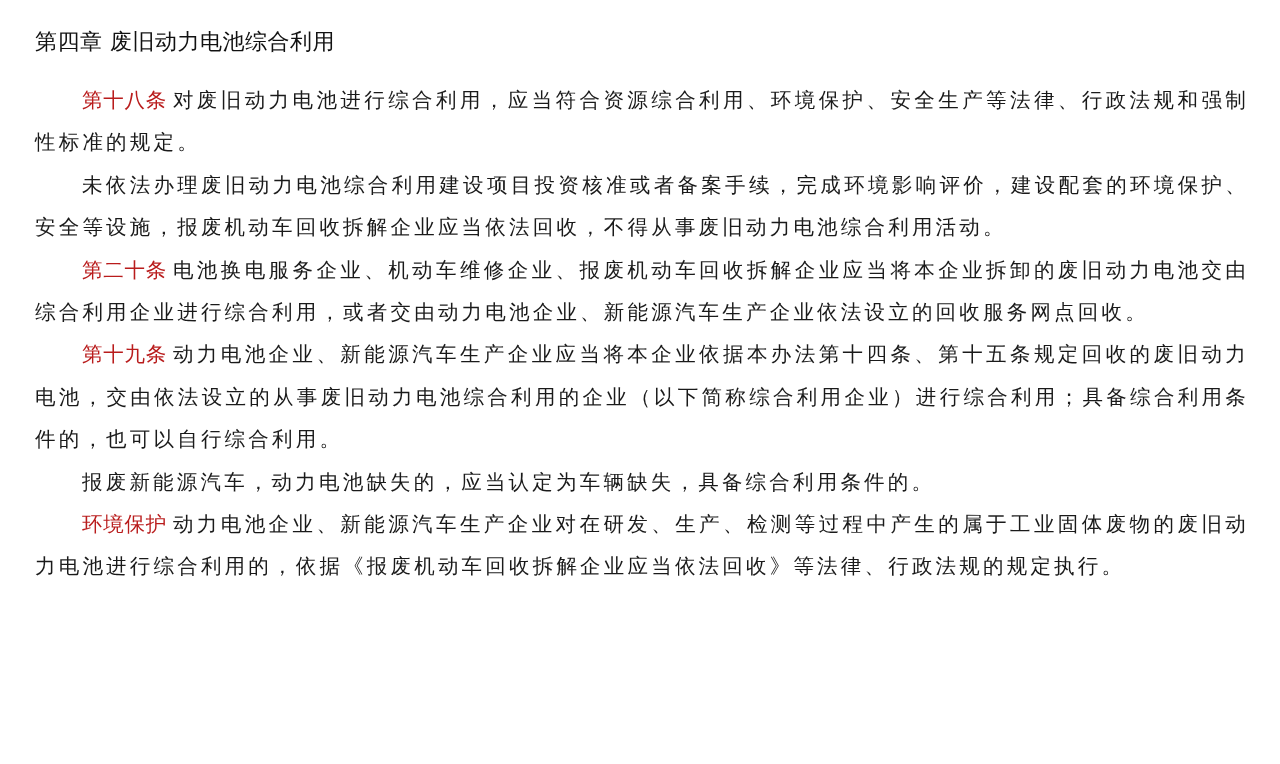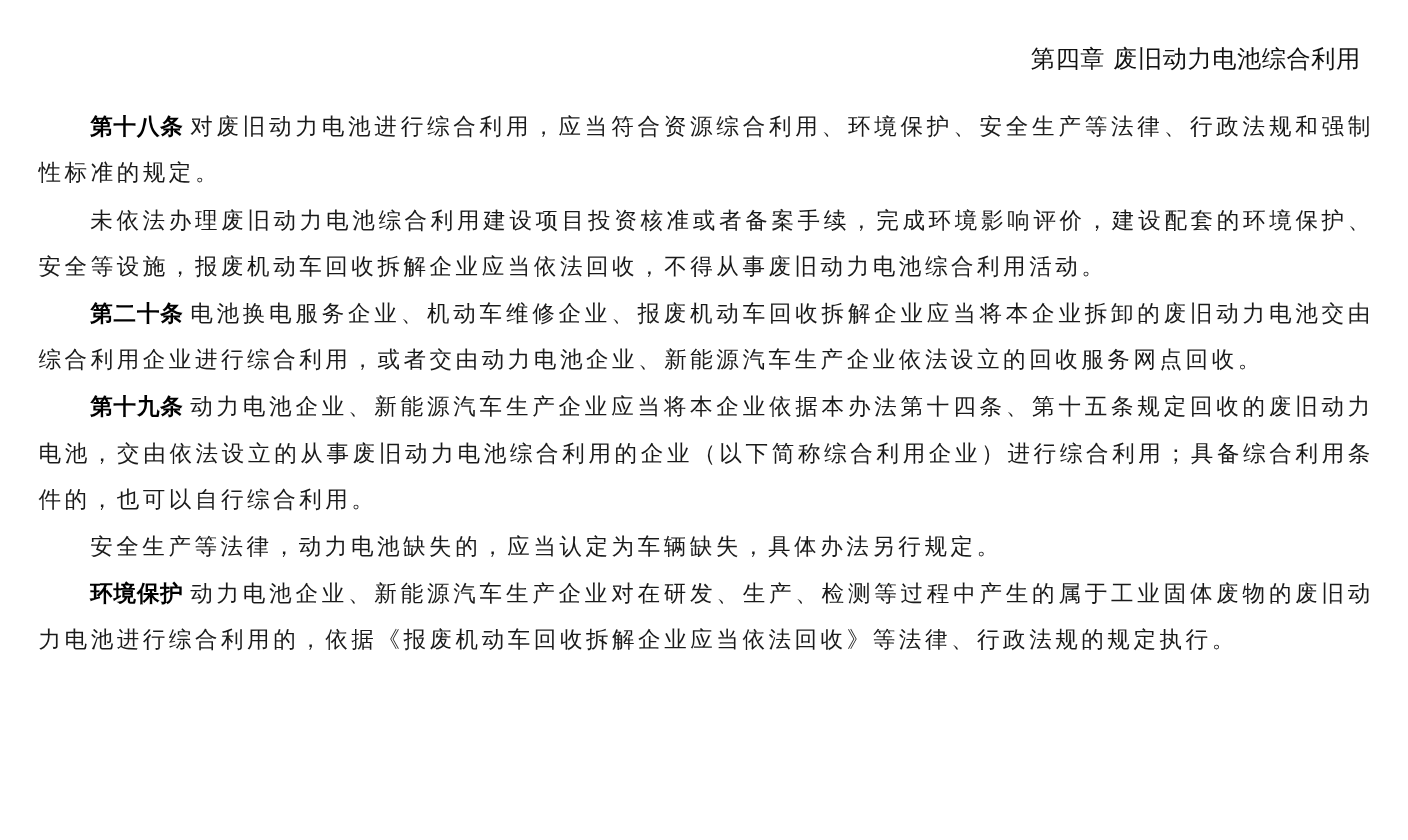--- a/index.html
+++ b/index.html
@@ -15,62 +15,62 @@
       font-family: "DejaVu Serif", "Liberation Serif", serif;
       color: #1a1a1a;
     }
     .doc {
       position: absolute;
       left: 35px;
       top: 0;
       width: 1214px;
     }
     .chapter-title {
-      text-align: right;
+      text-align: left;
       font-family: "DejaVu Sans", "Liberation Sans", sans-serif;
       font-size: 22px;
       font-weight: normal;
       color: #111;
-      margin: 12px;
+      margin: 0;
       padding-top: 27px;
       height: 70px;
       box-sizing: border-box;
       letter-spacing: 0.5px;
     }
     .para {
       font-size: 20.5px;
       line-height: 42.4px;
       margin: 0;
       text-indent: 47px;
       text-align: justify;
       text-align-last: left;
       letter-spacing: 3.2px;
       word-break: break-all;
     }
     .para.first {
       margin-top: 9px;
     }
     .art-label {
       font-family: "DejaVu Sans", "Liberation Sans", sans-serif;
-      font-weight: bold;
+      font-weight: normal;
       letter-spacing: 0.5px;
-      color: #000000;
+      color: #b91c1c;
       margin-right: 6px;
     }
   </style>
 </head>
 <body>
 
 <div class="doc">
   <h1 class="chapter-title">第四章 废旧动力电池综合利用</h1>
 
   <p class="para first"><span class="art-label">第十八条</span><span>对废旧动力电池进行综合利用，应当符合资源综合利用、环境保护、安全生产等法律、行政法规和强制性标准的规定。</span></p>
   <p class="para">未依法办理废旧动力电池综合利用建设项目投资核准或者备案手续，完成环境影响评价，建设配套的环境保护、安全等设施，报废机动车回收拆解企业应当依法回收，不得从事废旧动力电池综合利用活动。</p>
 
   <p class="para"><span class="art-label">第二十条</span><span>电池换电服务企业、机动车维修企业、报废机动车回收拆解企业应当将本企业拆卸的废旧动力电池交由综合利用企业进行综合利用，或者交由动力电池企业、新能源汽车生产企业依法设立的回收服务网点回收。</span></p>
 
   <p class="para"><span class="art-label">第十九条</span><span>动力电池企业、新能源汽车生产企业应当将本企业依据本办法第十四条、第十五条规定回收的废旧动力电池，交由依法设立的从事废旧动力电池综合利用的企业（以下简称综合利用企业）进行综合利用；具备综合利用条件的，也可以自行综合利用。</span></p>
 
-  <p class="para">安全生产等法律，动力电池缺失的，应当认定为车辆缺失，具体办法另行规定。</p>
+  <p class="para">报废新能源汽车，动力电池缺失的，应当认定为车辆缺失，具备综合利用条件的。</p>
 
 
   <p class="para"><span class="art-label">环境保护</span><span>动力电池企业、新能源汽车生产企业对在研发、生产、检测等过程中产生的属于工业固体废物的废旧动力电池进行综合利用的，依据《报废机动车回收拆解企业应当依法回收》等法律、行政法规的规定执行。</span></p>
 </div>
 
 </body></html>

